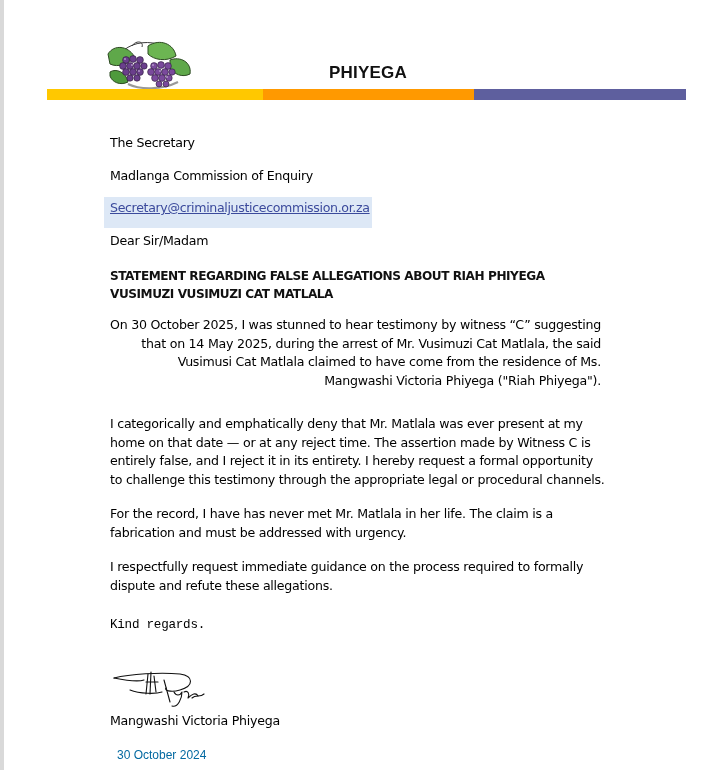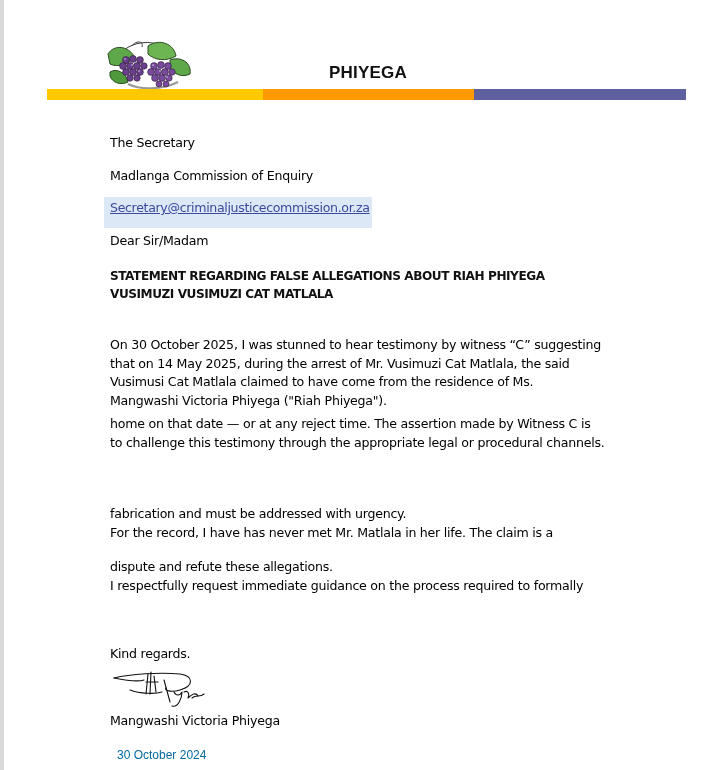--- a/index.html
+++ b/index.html
@@ -78,25 +78,25 @@
     left: 110px; top: 267px;
     font-family: "DejaVu Sans", sans-serif;
     font-weight: bold;
     font-size: 12.1px;
     line-height: 18px;
     letter-spacing: -0.45px;
     color: #111;
     white-space: nowrap;
   }
   .para { line-height: 18.7px; }
-  .p1 { top: 336px; }
+  .p1 { top: 316px; text-align: right; }
   .p2 { top: 415px; }
   .p3 { top: 505px; }
   .p4 { top: 558px; }
-  .closing { top: 644px; }
+  .closing { top: 616px; font-family: Liberation Mono, monospace; }
   .signature {
     position: absolute;
     left: 110px; top: 668px;
     width: 120px; height: 46px;
   }
   .signer { top: 711px; }
   .date {
     position: absolute;
     left: 117px; top: 748px;
     font-family: "Liberation Sans", sans-serif;
@@ -179,30 +179,32 @@
   <span class="line">VUSIMUZI VUSIMUZI CAT MATLALA</span>
 </div>
 
 <div class="text para p1">
   <span class="line">On 30 October 2025, I was stunned to hear testimony by witness “C” suggesting</span>
   <span class="line">that on 14 May 2025, during the arrest of Mr. Vusimuzi Cat Matlala, the said</span>
   <span class="line">Vusimusi Cat Matlala claimed to have come from the residence of Ms.</span>
   <span class="line">Mangwashi Victoria Phiyega ("Riah Phiyega").</span>
 </div>
 <div class="text para p2">
+  <span class="line">I categorically and emphatically deny that Mr. Matlala was ever present at my</span>
   <span class="line">home on that date — or at any reject time. The assertion made by Witness C is</span>
+  <span class="line">entirely false, and I reject it in its entirety. I hereby request a formal opportunity</span>
   <span class="line">to challenge this testimony through the appropriate legal or procedural channels.</span>
 </div>
 <div class="text para p3">
+  <span class="line">For the record, I have has never met Mr. Matlala in her life. The claim is a</span>
   <span class="line">fabrication and must be addressed with urgency.</span>
-  <span class="line">For the record, I have has never met Mr. Matlala in her life. The claim is a</span>
 </div>
 <div class="text para p4">
+  <span class="line">I respectfully request immediate guidance on the process required to formally</span>
   <span class="line">dispute and refute these allegations.</span>
-  <span class="line">I respectfully request immediate guidance on the process required to formally</span>
 </div>
 
 <div class="text closing">Kind regards.</div>
 
 <div class="signature">
   <svg width="120" height="46" viewBox="0 0 120 46">
     <g fill="none" stroke="#111" stroke-width="1.1" stroke-linecap="round" stroke-linejoin="round">
       <path d="M4 10 C20 6, 50 4, 70 6 C84 8, 84 18, 70 22 C60 25, 54 22, 56 20"></path>
       <path d="M4 10 C14 12, 28 14, 34 12"></path>
       <path d="M20 22 C30 26, 46 26, 52 24"></path>

